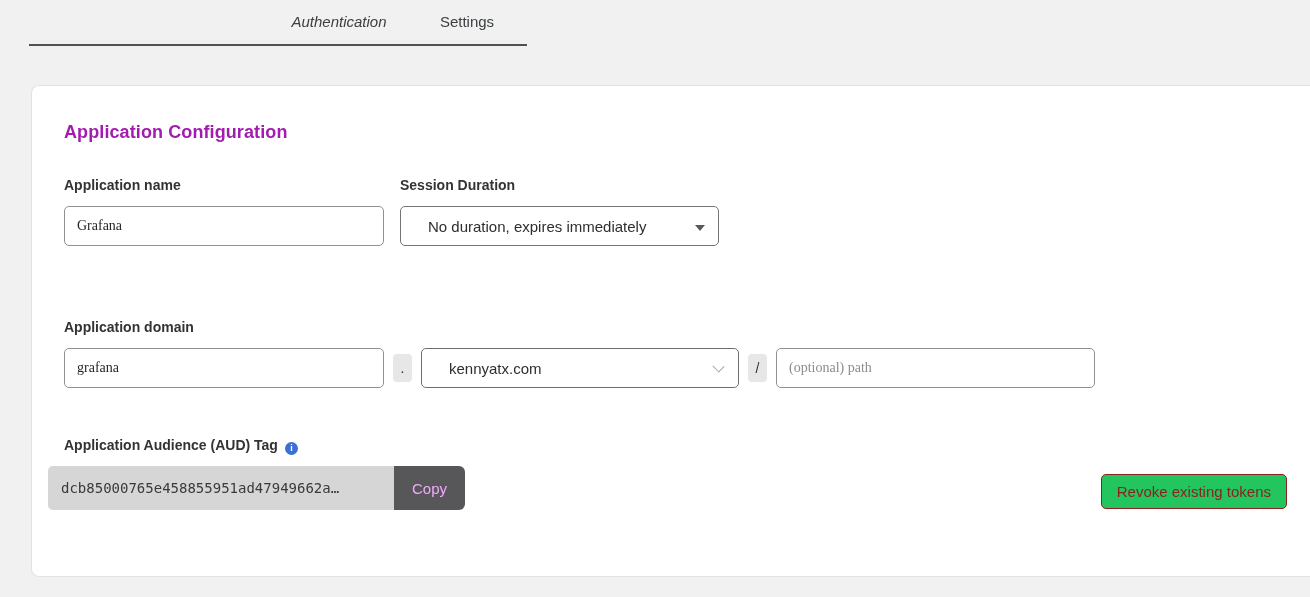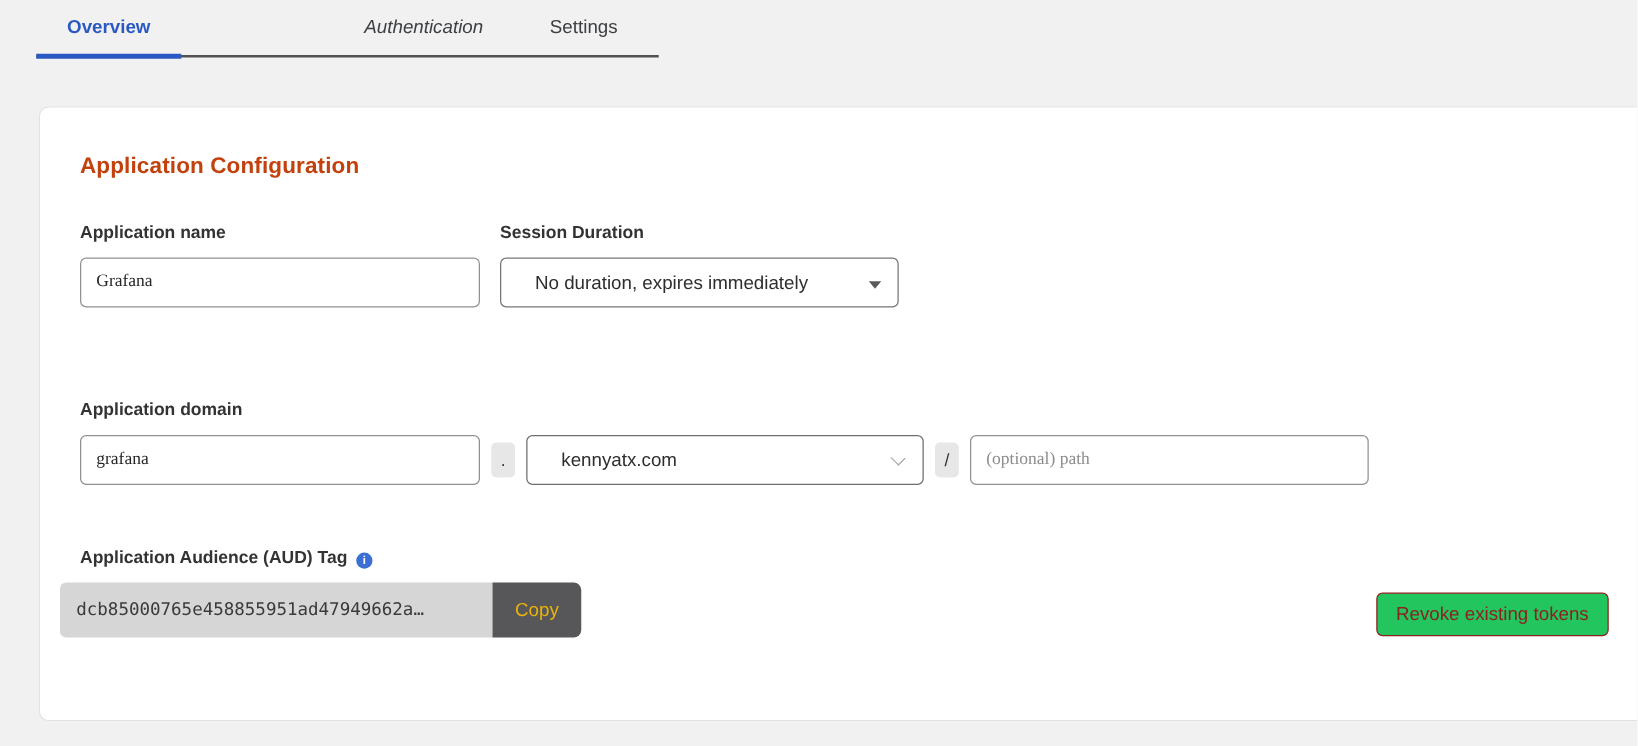--- a/index.html
+++ b/index.html
@@ -51,21 +51,21 @@
     background: #ffffff;
     border: 1px solid #e2e2e2;
     border-right: none;
     border-radius: 8px 0 0 8px;
   }
   .card-title {
     position: absolute;
     left: 32px; top: 36px;
     font-size: 18px;
     font-weight: 700;
-    color: #c2410c;
+    color: #a21caf;
     letter-spacing: 0.1px;
   }
 
   .field-label {
     position: absolute;
     font-size: 14px;
     font-weight: 700;
     color: #333333;
   }
 
@@ -170,21 +170,21 @@
     font-size: 14px;
     color: #3a3a3a;
     white-space: nowrap;
     overflow: hidden;
   }
   .copy-btn {
     width: 71px; height: 44px;
     background: #57575a;
     border: none;
     border-radius: 0 6px 6px 0;
-    color: #eab308;
+    color: #f0abfc;
     font-family: "Liberation Sans", sans-serif;
     font-size: 15px;
     cursor: pointer;
   }
 
   .revoke-btn {
     position: absolute;
     right: 23px; top: 388px;
     height: 35px;
     padding: 0 15px;
@@ -194,24 +194,20 @@
     color: #8e1f1f;
     font-family: "Liberation Sans", sans-serif;
     font-size: 15px;
     cursor: pointer;
   }
 </style>
 </head>
 <body>
 
 <nav class="tabbar">
-  <div class="tab tab-0 active">
-    <span>Overview</span>
-    <div class="active-bar"></div>
-  </div>
   <div class="tab tab-2">
     <span>Authentication</span>
   </div>
   <div class="tab tab-3">
     <span>Settings</span>
   </div>
 </nav>
 
 <section class="card">
 

